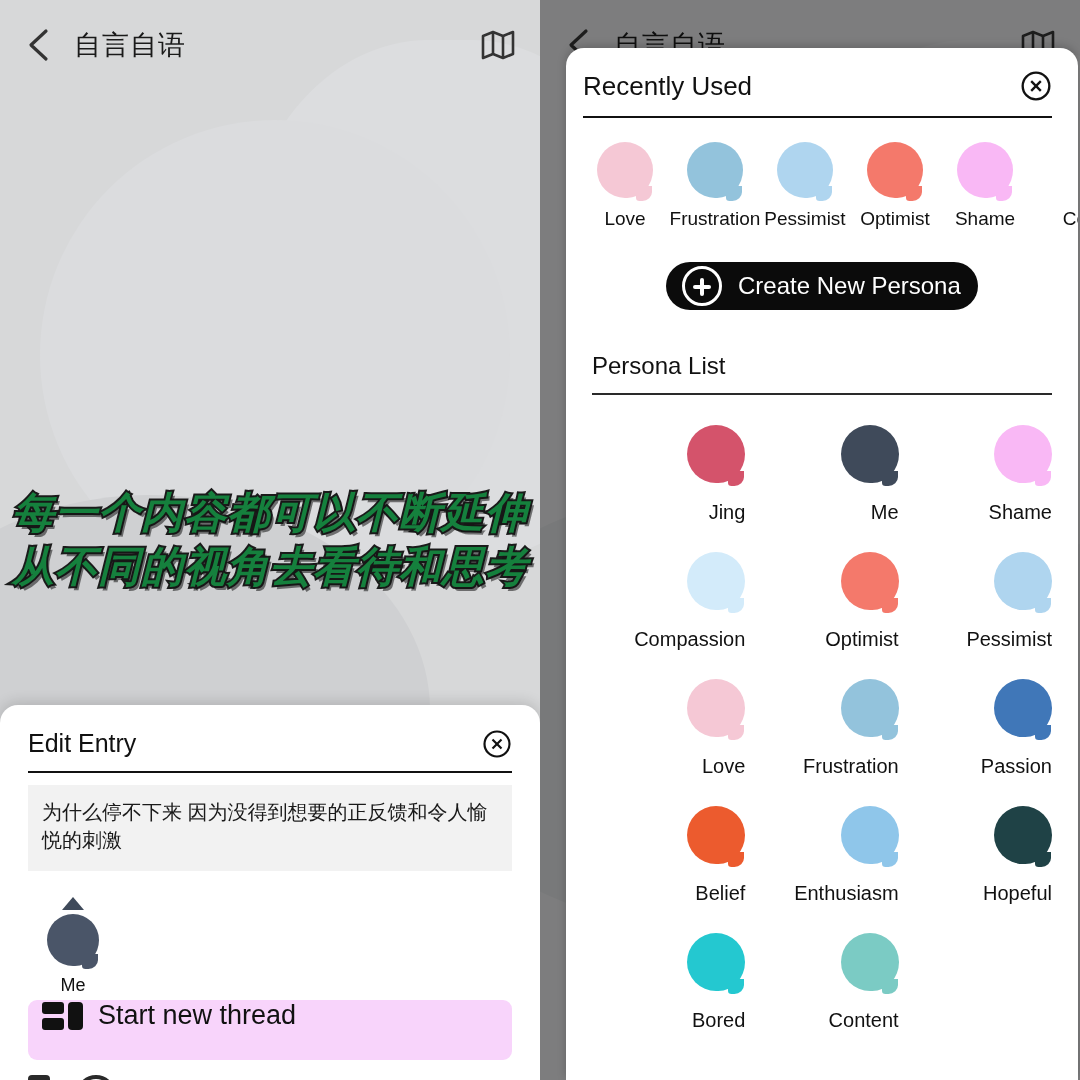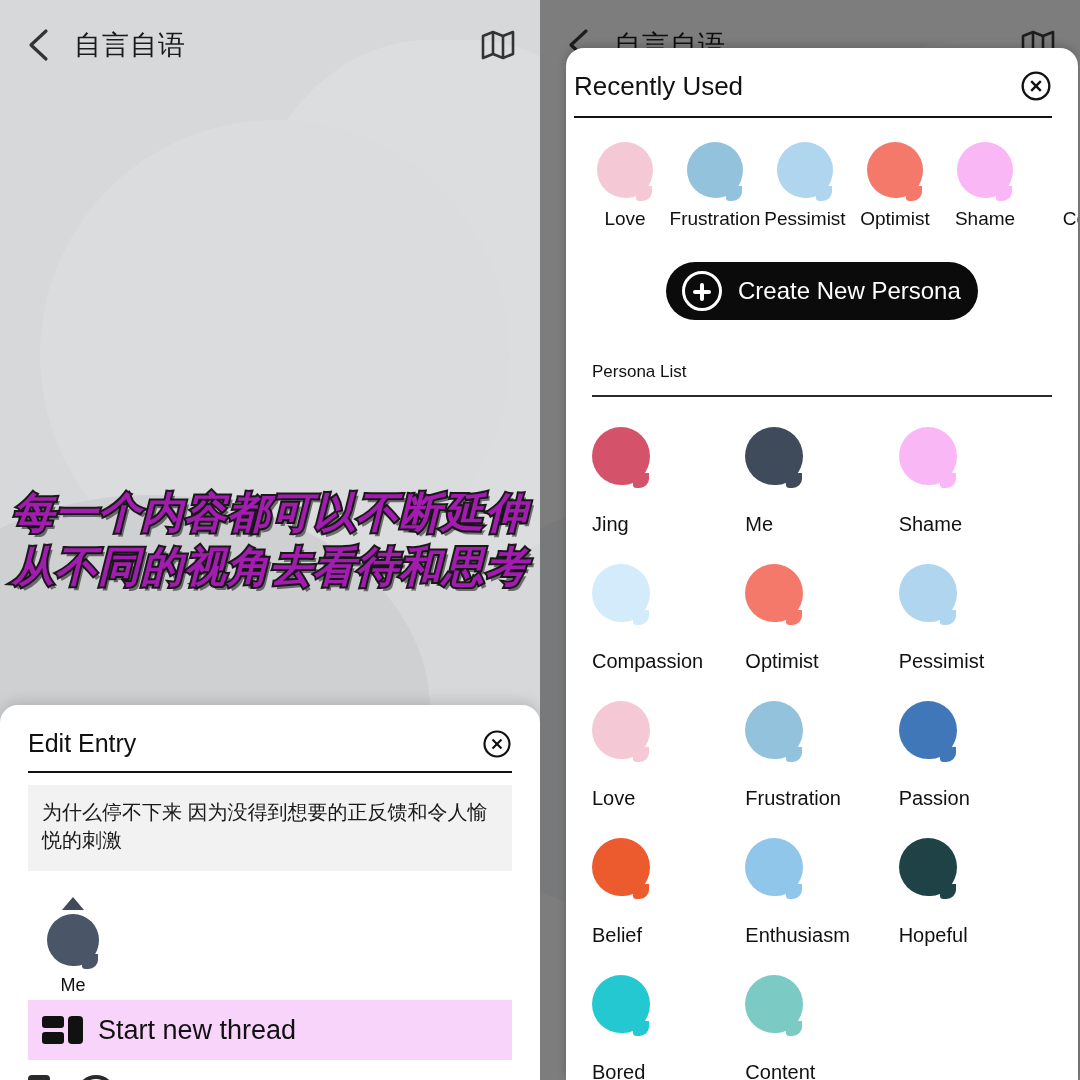--- a/index.html
+++ b/index.html
@@ -56,21 +56,21 @@
     display: flex; align-items: center; justify-content: center;
     cursor: pointer;
   }
 
   .overlay-caption {
     position: absolute; left: 0; top: 486px; width: 540px;
     text-align: center; z-index: 4;
     font-family: "DejaVu Sans", sans-serif;
     font-style: italic; font-weight: 700;
     font-size: 42px; line-height: 1.28;
-    color: #a21caf;
+    color: #15803d;
     letter-spacing: 1px;
     -webkit-text-stroke: 4px #1a1a1a;
     paint-order: stroke fill;
     text-shadow: 3px 4px 0 rgba(20,20,20,0.55);
   }
   .overlay-caption span { display: block; }
 
   
   .edit-sheet {
     position: absolute; left: 0; top: 705px;
@@ -120,22 +120,23 @@
     border-right: 11px solid transparent;
     border-bottom: 13px solid #3f4a5a;
     margin-bottom: 4px;
   }
   .es-persona .p-label { margin-top: 9px; font-size: 18px; color: #111; }
 
   .thread-btn {
     position: absolute; left: 28px; top: 295px;
     width: 484px; height: 60px;
     background: #f8d4fb;
-    display: flex; align-items: center; padding-left: 14px;
-    cursor: pointer;
+    display: flex; padding-left: 14px;
+    cursor: pointer;
+    border-radius: 9px;
   }
   .thread-icon { width: 44px; height: 32px; position: relative; flex: 0 0 auto; }
   .thread-icon i { position: absolute; background: #111; display:block; }
   .thread-icon .a { left: 0; top: 2px;  width: 22px; height: 12px; border-radius: 3px; }
   .thread-icon .b { left: 0; top: 18px; width: 22px; height: 12px; border-radius: 3px; }
   .thread-icon .c { left: 26px; top: 2px; width: 15px; height: 28px; border-radius: 4px; }
   .thread-label { margin-left: 12px; font-size: 27px; color: #111; font-weight: 400; }
 
   .bottom-peek {
     position: absolute; left: 28px; top: 370px;
@@ -167,73 +168,72 @@
     position: absolute; left: 26px; top: 48px;
     width: 512px; height: 1032px;
     background: #fff;
     border-radius: 18px 18px 0 0;
     z-index: 6;
     overflow: hidden;
     box-shadow: 0 -2px 10px rgba(0,0,0,0.2);
   }
   .sheet-head {
     display: flex; align-items: center;
-    margin: 22px 26px 0 8px;
+    margin: 22px 26px 0 17px;
     padding-bottom: 14px;
     border-bottom: 2.5px solid #111;
   }
   .sheet-title { font-size: 26px; font-weight: 400; color: #111; }
   .sheet-close { margin-left: auto; cursor: pointer; display:flex; }
 
   .recent-row {
     display: flex; margin: 24px 0 0 14px; gap: 0;
   }
   .recent-item {
     width: 90px; flex: 0 0 auto;
     display: flex; flex-direction: column; align-items: center;
     cursor: pointer;
   }
   .recent-item .blob-avatar { width: 56px; height: 56px; }
   .recent-item .p-label { margin-top: 10px; font-size: 19px; color: #111; white-space: nowrap; }
 
   .create-btn {
     margin: 32px auto 0 auto;
-    width: 312px; height: 58px;
+    width: 312px; height: 48px;
     background: #0b0b0b; border-radius: 29px;
     display: flex; align-items: center; padding-left: 16px;
     cursor: pointer;
   }
   .plus-circle {
     width: 40px; height: 40px; border-radius: 50%;
     border: 3px solid #fff; position: relative; flex: 0 0 auto;
   }
   .plus-circle::before, .plus-circle::after {
     content: ""; position: absolute; background: #fff; border-radius: 2px;
   }
   .plus-circle::before { left: 8px; top: 16px; width: 18px; height: 3.5px; }
   .plus-circle::after  { left: 15.2px; top: 8.5px; width: 3.5px; height: 18px; }
   .create-label { margin-left: 16px; font-size: 24px; color: #fff; }
 
   .list-head {
     margin: 42px 26px 0 26px;
     padding-bottom: 13px;
     border-bottom: 2px solid #2a2a2a;
-    font-size: 17px; color: #111;
+    font-size: 24px; color: #111;
   }
 
   .persona-grid {
     margin: 30px 26px 0 26px;
     display: grid;
     grid-template-columns: repeat(3, 1fr);
     row-gap: 28px;
   }
   .grid-item {
-    display: flex; flex-direction: column; align-items: flex-start;
-    cursor: pointer;
-    gap: 10px;
+    display: flex; flex-direction: column; align-items: flex-end;
+    cursor: pointer;
   }
   .grid-item .blob-avatar { width: 58px; height: 58px; }
   .grid-item .p-label { margin-top: 18px; font-size: 20px; color: #111; }
 </style>
 </head>
 <body>
 
 <div id="root">
 
   <div class="panel-left">

